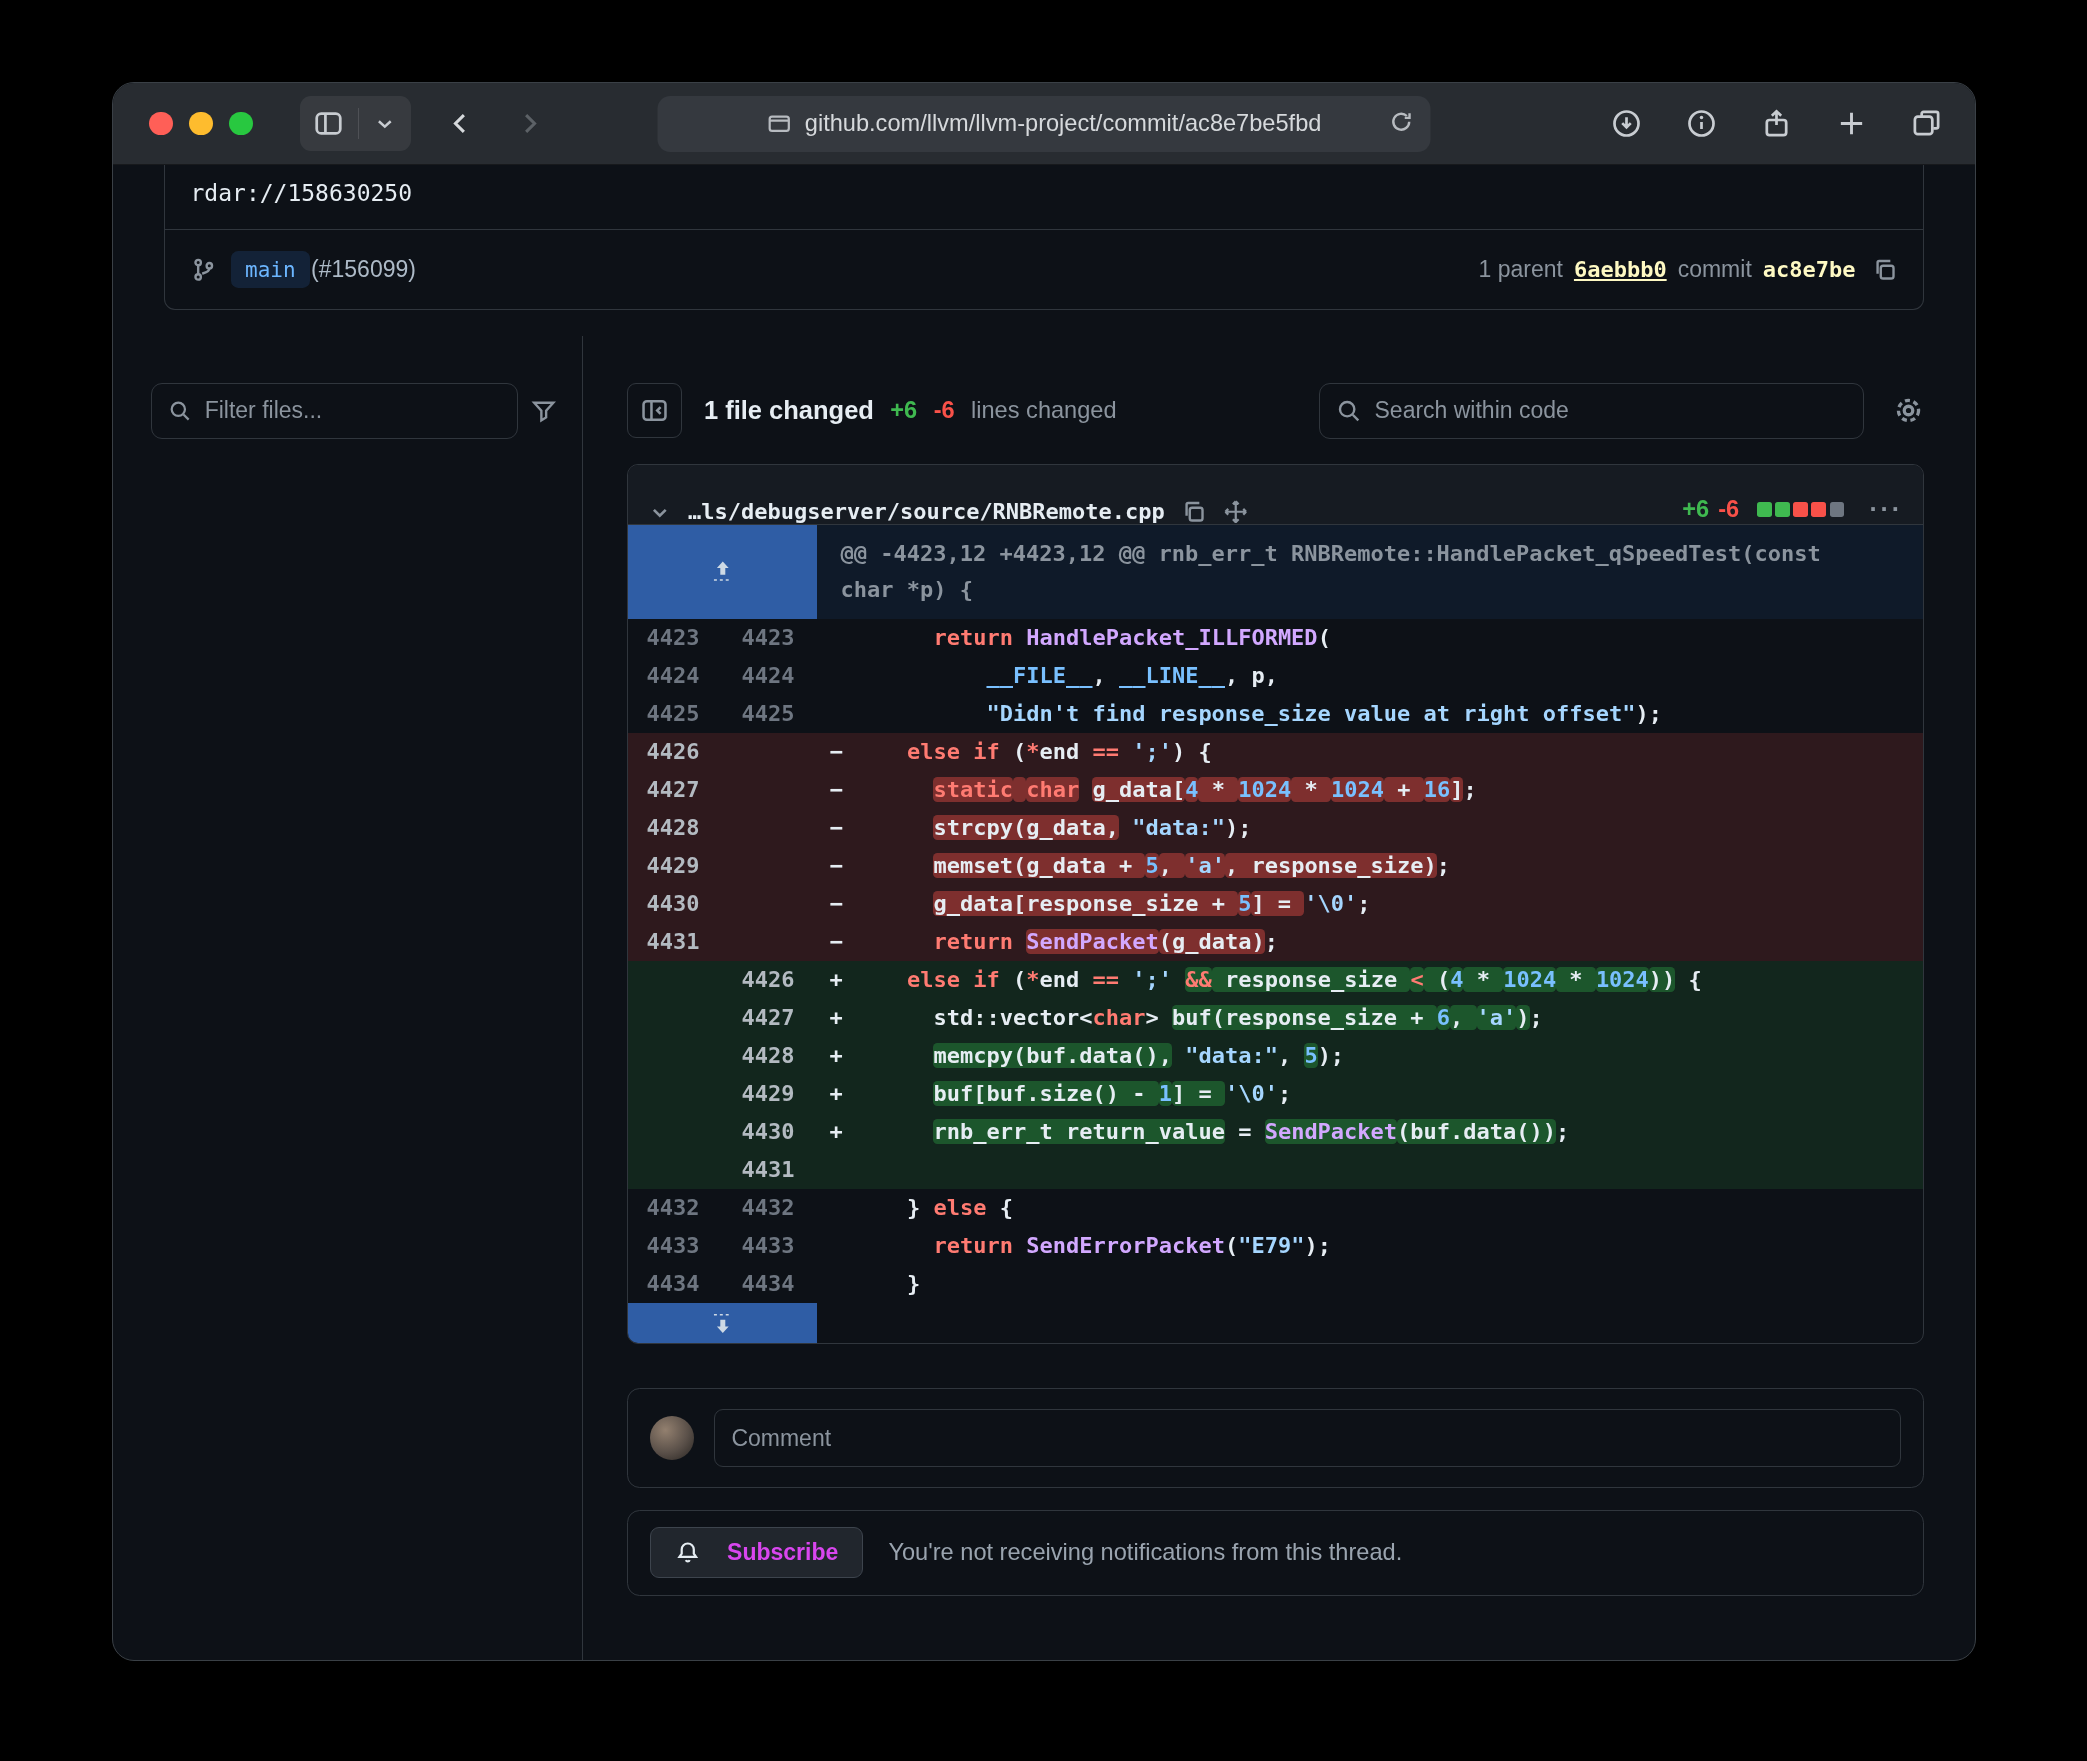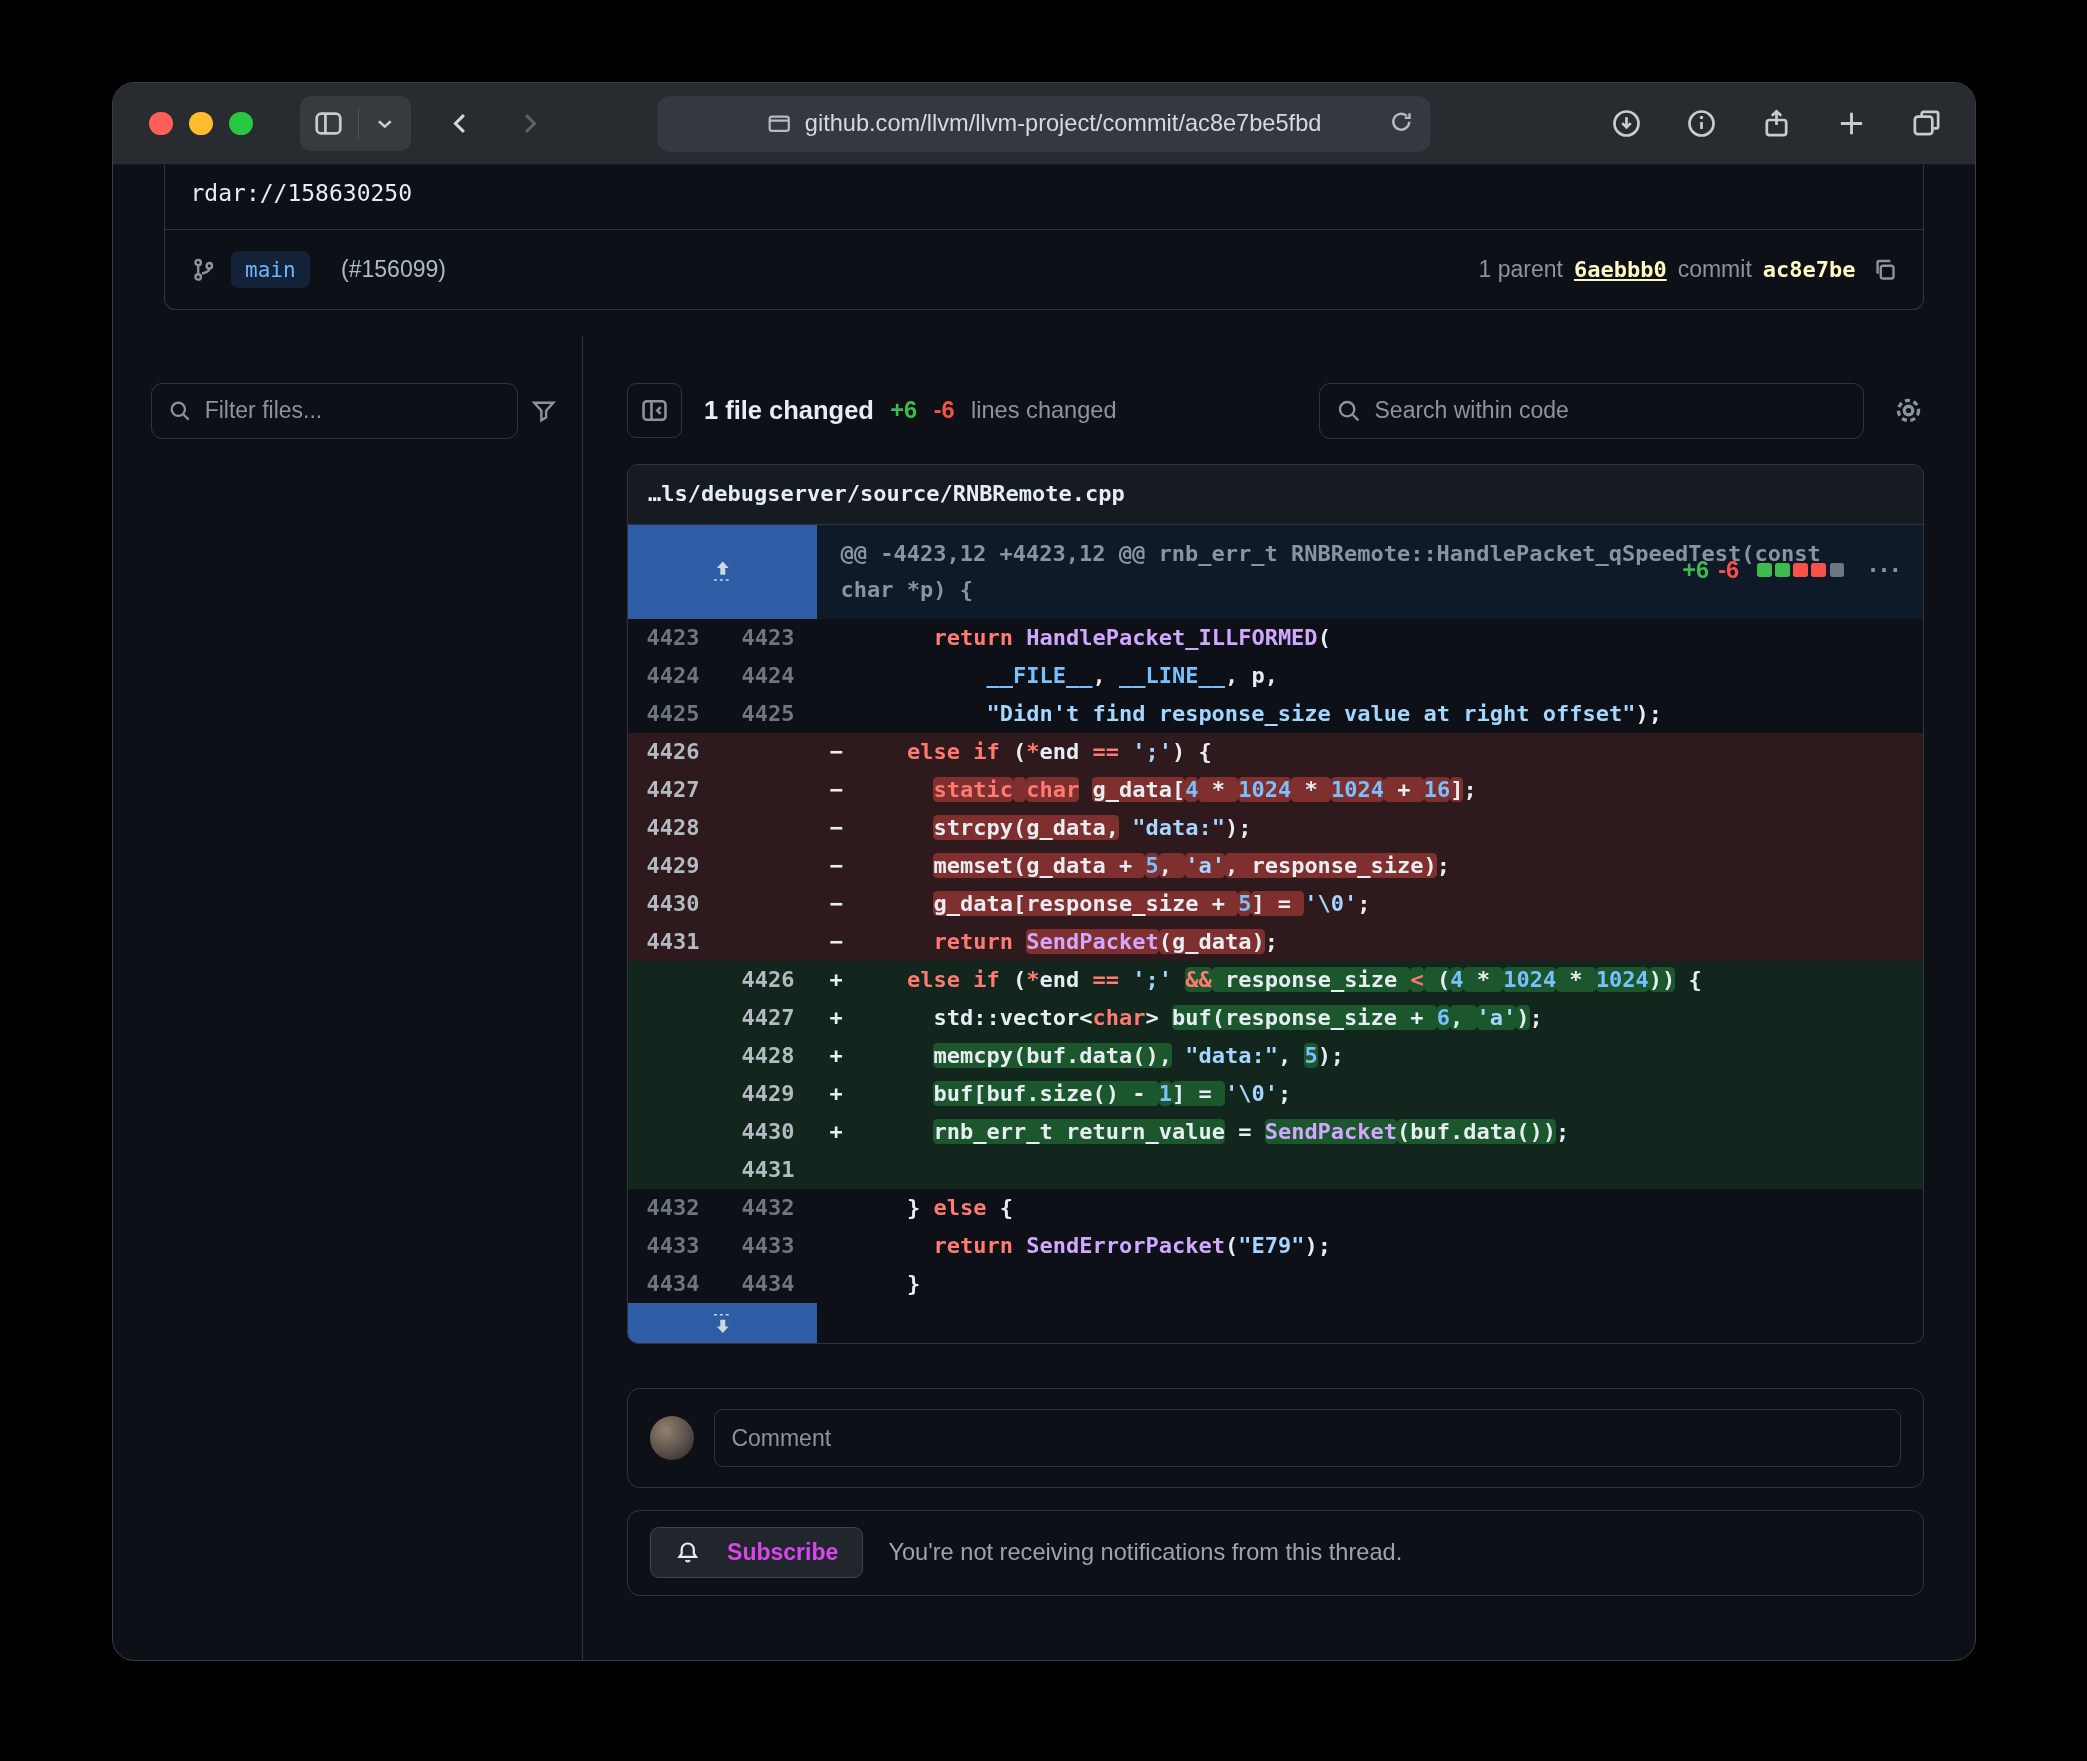--- a/index.html
+++ b/index.html
@@ -30,21 +30,21 @@
   .right-icons { position:absolute; right:33px; display:flex; gap:44px; align-items:center; }
   .ibtn { display:flex; align-items:center; justify-content:center; cursor:default; }
 
   
   .page { height:calc(100% - 82px); display:flex; flex-direction:column; color:#e6edf3; }
 
   .commit-box { margin:0 51px; border-left:0.9px solid #30363d; border-right:0.9px solid #30363d; border-bottom:0.9px solid #30363d; border-radius:0 0 11px 11px; }
   .commit-msg { padding:14.5px 25.5px 23.6px; font-size:23px; color:#e6edf3; }
   .commit-meta { border-top:0.9px solid #30363d; height:80px; display:flex; align-items:center; padding:0 25.5px; }
   .branch-pill { margin-left:14.5px; background:rgba(56,139,253,.14); color:#6cb6ff; font-size:21px; padding:6.4px 14.5px; border-radius:7.3px; }
-  .pr-number { margin-left:31px; color:#adbac7; font-size:23px; }
+  .pr-number { margin-left:1px; color:#adbac7; font-size:23px; }
   .meta-right { margin-left:auto; display:flex; align-items:center; gap:11px; color:#8b949e; font-size:23px; }
   .sha { color:#fef9c3; font-weight:bold; font-size:22px; }
   .sha.u { text-decoration:underline; }
 
   .split { flex:1; display:flex; margin-top:25.5px; min-height:0; }
   .sidebar { width:470px; flex:none; border-right:0.9px solid #30363d; padding:47px 36px 0 38px; }
   .filter-row { display:flex; align-items:center; gap:12.7px; }
   .boxfield { border:0.9px solid #30363d; border-radius:11px; background:#0d1117; display:flex; align-items:center; gap:12.7px; padding:0 16.4px; height:56px; }
   .filter-field { flex:1; }
   input.ghost { flex:1; background:transparent; border:none; outline:none; color:#c9d1d9; font-size:23px; font-family:inherit; min-width:0; }
@@ -58,21 +58,21 @@
   .toolbar { display:flex; align-items:center; gap:16.4px; }
   .collapse-btn { width:55px; height:55px; border:0.9px solid #30363d; border-radius:9px; display:flex; align-items:center; justify-content:center; }
   .files-changed { font-size:25.5px; font-weight:bold; margin-left:5.5px; }
   .adds { color:#3fb950; font-weight:bold; font-size:23.6px; }
   .dels { color:#f85149; font-weight:bold; font-size:23.6px; }
   .lines-label { color:#8b949e; font-size:23.6px; }
   .code-search { margin-left:auto; width:545px; }
   .gear-btn { margin-left:12.7px; }
 
   .diff-card { margin-top:25.5px; border:0.9px solid #30363d; border-radius:11px; overflow:hidden; background:#0d1117; }
-  .diff-header { background:#161b22; border-bottom:0.9px solid #30363d; height:60px; display:flex; align-items:flex-start; gap:16.4px; padding:0 20px;flex-direction:column; }
+  .diff-header { background:#161b22; border-bottom:0.9px solid #30363d; height:60px; display:flex; align-items:flex-end; gap:16.4px; padding:0 20px; }
   .diff-filename { font-weight:bold; font-size:22px; color:#e6edf3; }
   .header-right { margin-left:auto; display:flex; align-items:center; gap:9px; }
   .blocks { display:flex; gap:3.6px; margin-left:9px; }
   .block { width:14.5px; height:14.5px; border-radius:2.7px; display:inline-block; }
   .kebab { margin-left:16.4px; color:#8b949e; font-size:25.5px; font-weight:bold; letter-spacing:2.7px; }
 
   .diff-table { font-family:"DejaVu Sans Mono","Liberation Mono",monospace; font-size:22px; overflow:hidden; }
   .drow { display:flex; line-height:38px;font-weight:bold; }
   .num { width:95px; flex:none; text-align:right; padding-right:23.6px; color:#6e7681; cursor:pointer; }
   .drow.del { background:rgba(248,81,73,.14); }

